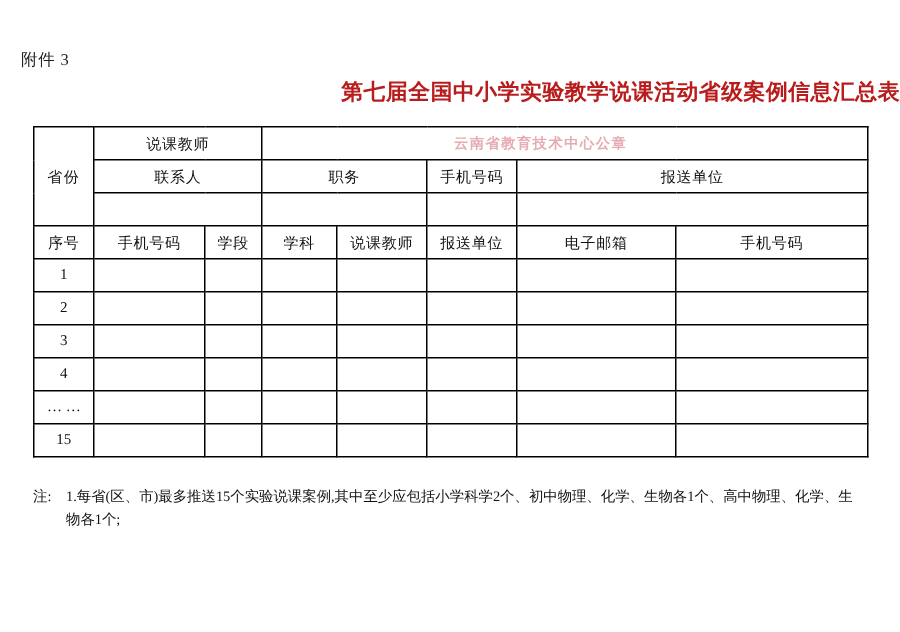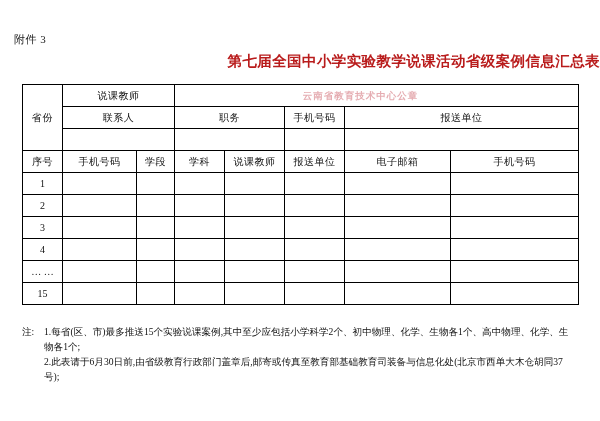--- a/index.html
+++ b/index.html
@@ -219,18 +219,15 @@
         <td></td>
       </tr>
     </tbody>
   </table>
 
   <div class="notes">
     <div class="note-row">
       <span class="note-head">注:</span>
       <span>1.每省(区、市)最多推送15个实验说课案例,其中至少应包括小学科学2个、初中物理、化学、生物各1个、高中物理、化学、生物各1个;</span>
     </div>
-    <div class="note-row">
-      <span>2.此表请于6月30日前,由省级教育行政部门盖章后,邮寄或传真至教育部基础教育司装备与信息化处(北京市西单大木仓胡同37号);</span>
-    </div>
   </div>
 
 </div>
 
 </body></html>

